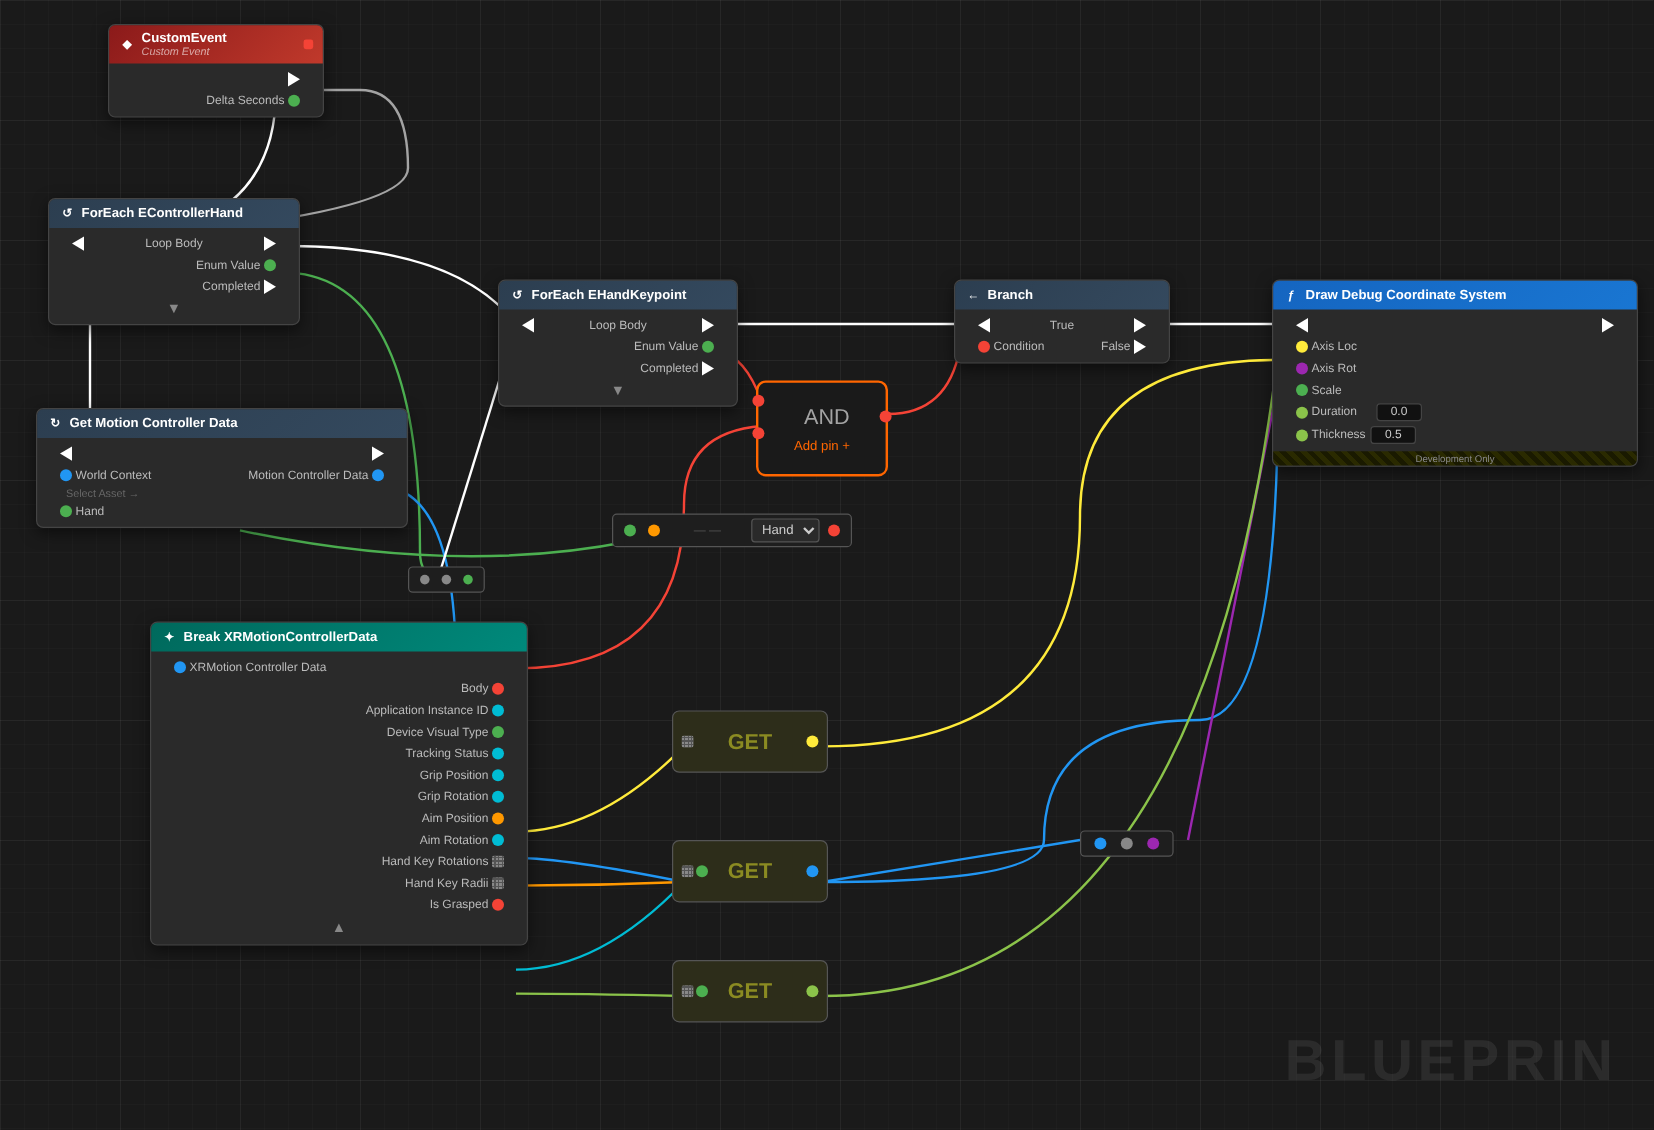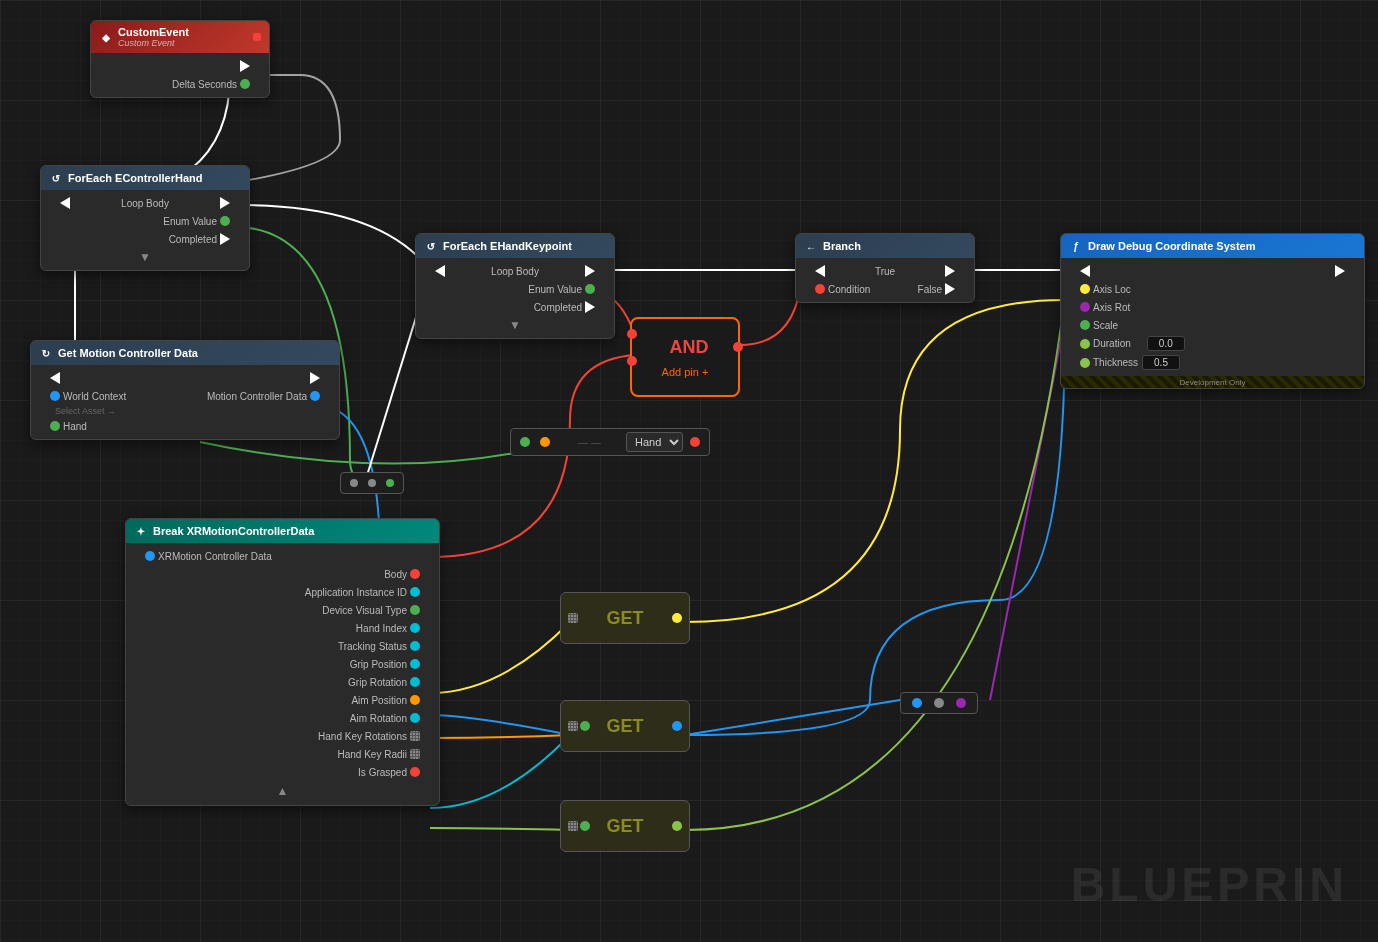--- a/index.html
+++ b/index.html
@@ -158,22 +158,22 @@
       height: 80px;
       display: flex;
       flex-direction: column;
       align-items: center;
       justify-content: center;
       color: #fff;
     }
 
     .and-node .and-title {
       font-size: 18px;
-      font-weight: bold;
-      color: #ef4444;
+      font-weight: normal;
+      color: #a3a3a3;
     }
 
     .and-node .add-pin {
       font-size: 11px;
       color: #ff6600;
     }
 
     .get-node {
       position: absolute;
       background: #2a2a1a;
@@ -534,24 +534,20 @@
       </div>
       <div class="pin-row right">
         <span class="pin-label">Application Instance ID</span>
         <span class="pin teal"></span>
       </div>
       <div class="pin-row right">
         <span class="pin-label">Device Visual Type</span>
         <span class="pin green"></span>
       </div>
       <div class="pin-row right">
-        <span class="pin-label">Hand Index</span>
-        <span class="pin teal"></span>
-      </div>
-      <div class="pin-row right">
         <span class="pin-label">Tracking Status</span>
         <span class="pin teal"></span>
       </div>
       <div class="pin-row right">
         <span class="pin-label">Grip Position</span>
         <span class="pin teal"></span>
       </div>
       <div class="pin-row right">
         <span class="pin-label">Grip Rotation</span>
         <span class="pin teal"></span>

